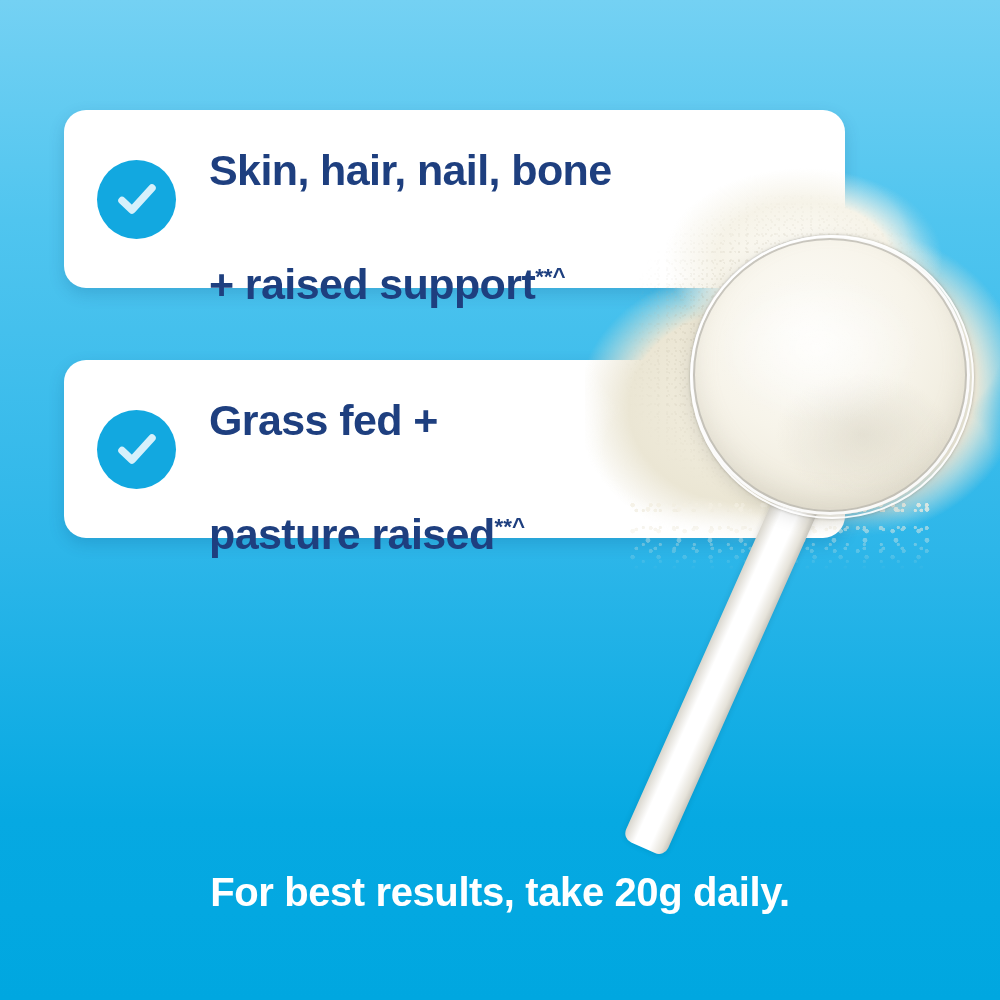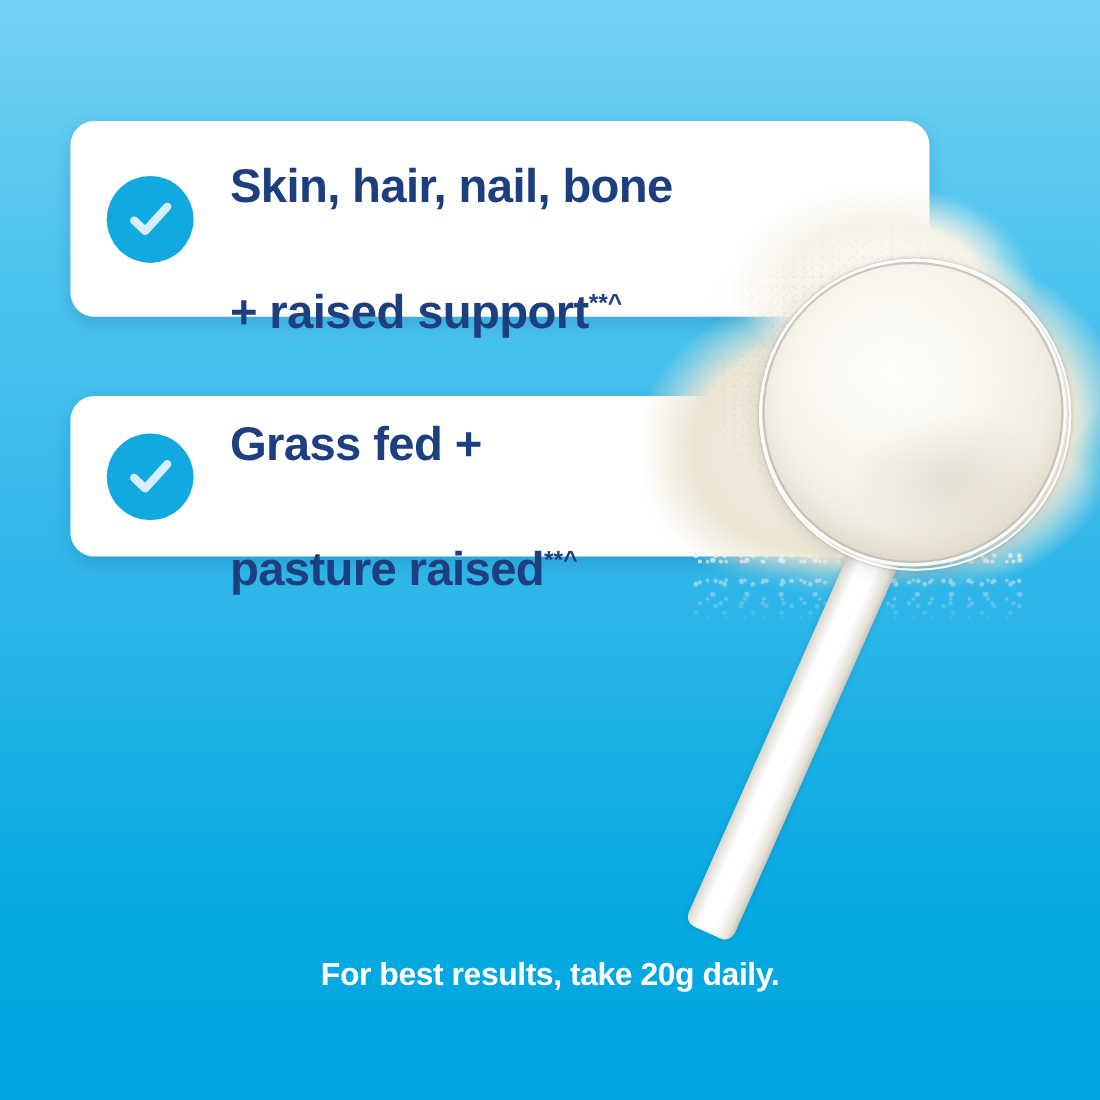--- a/index.html
+++ b/index.html
@@ -136,21 +136,21 @@
     width: 781px;
     background: #ffffff;
     border-radius: 22px;
     box-shadow: 0 6px 16px rgba(0, 60, 110, .18);
     display: flex;
     align-items: center;
     box-sizing: border-box;
     padding-left: 33px;
   }
   #card-0 { top: 110px; height: 178px; }
-  #card-1 { top: 360px; height: 146px; }
+  #card-1 { top: 360px; height: 178px; }
   #card-2 { top: 612px; height: 178px; }
 
   .check-badge {
     flex: 0 0 auto;
     width: 79px;
     height: 79px;
     border-radius: 50%;
     background: #12a8e0;
     display: flex;
     align-items: center;
@@ -181,21 +181,21 @@
   .powder-layer { z-index: 2; }
 
   
   .tagline {
     position: absolute;
     left: 0;
     top: 870px;
     width: 1000px;
     text-align: center;
     color: #ffffff;
-    font-size: 29px;
+    font-size: 40px;
     font-weight: 700;
     letter-spacing: -0.4px;
     z-index: 4;
   }
 </style>
 </head>
 <body>
 
 <div id="stage">
 

